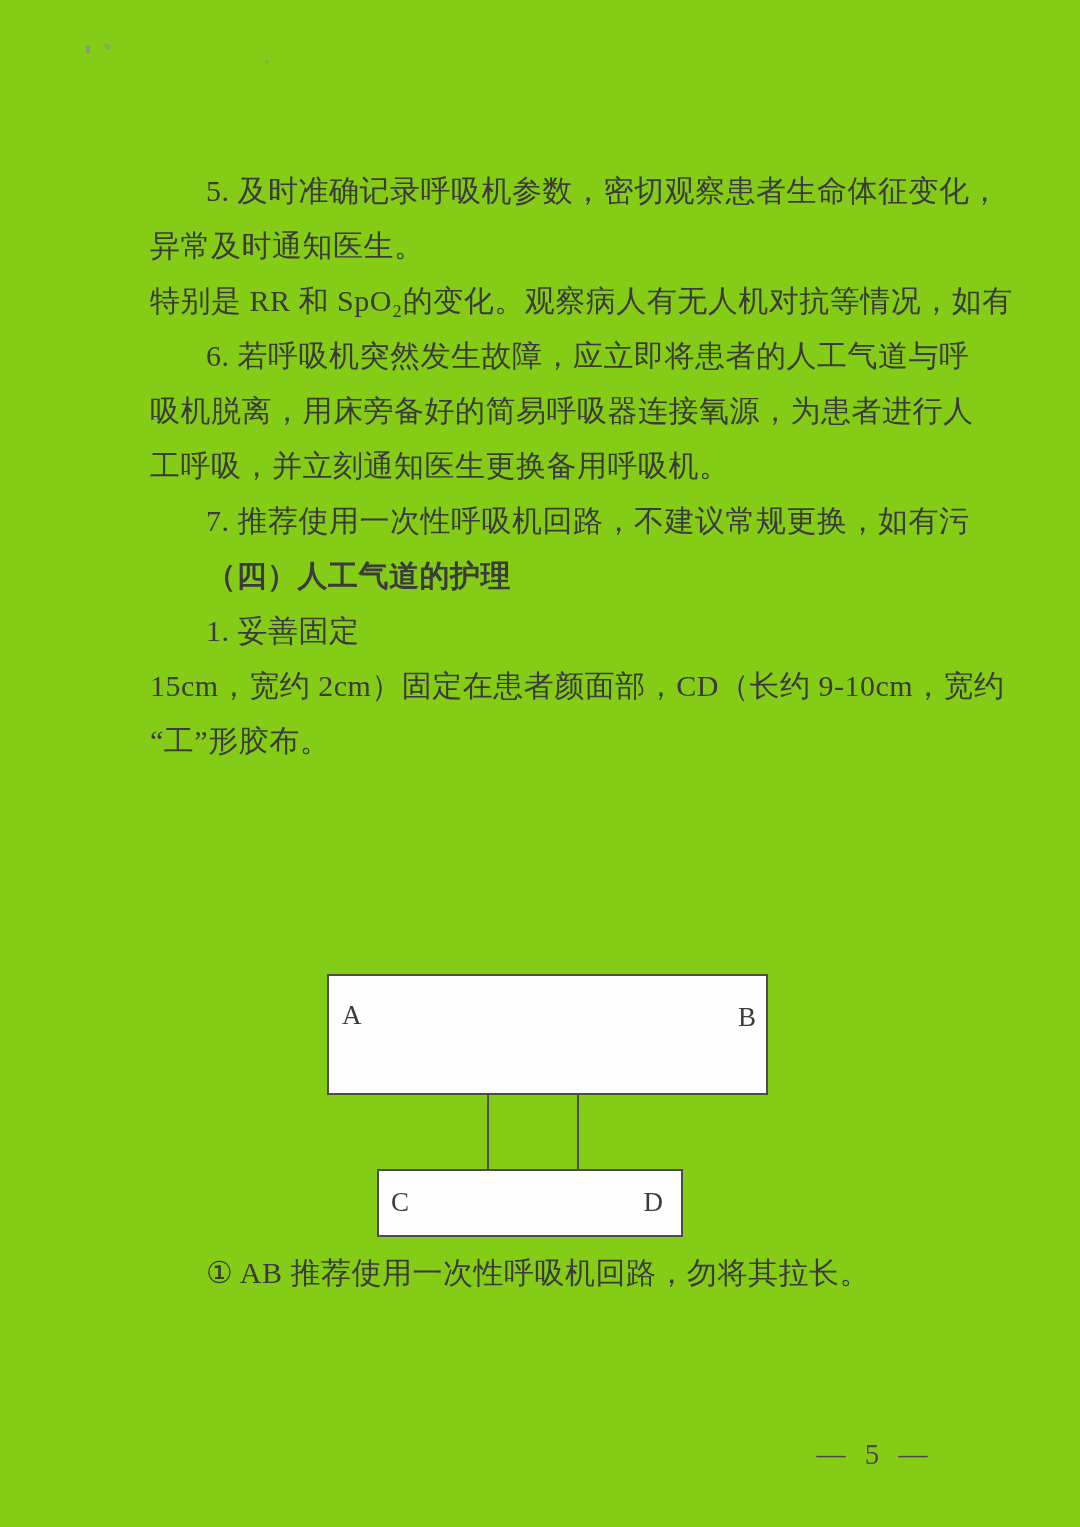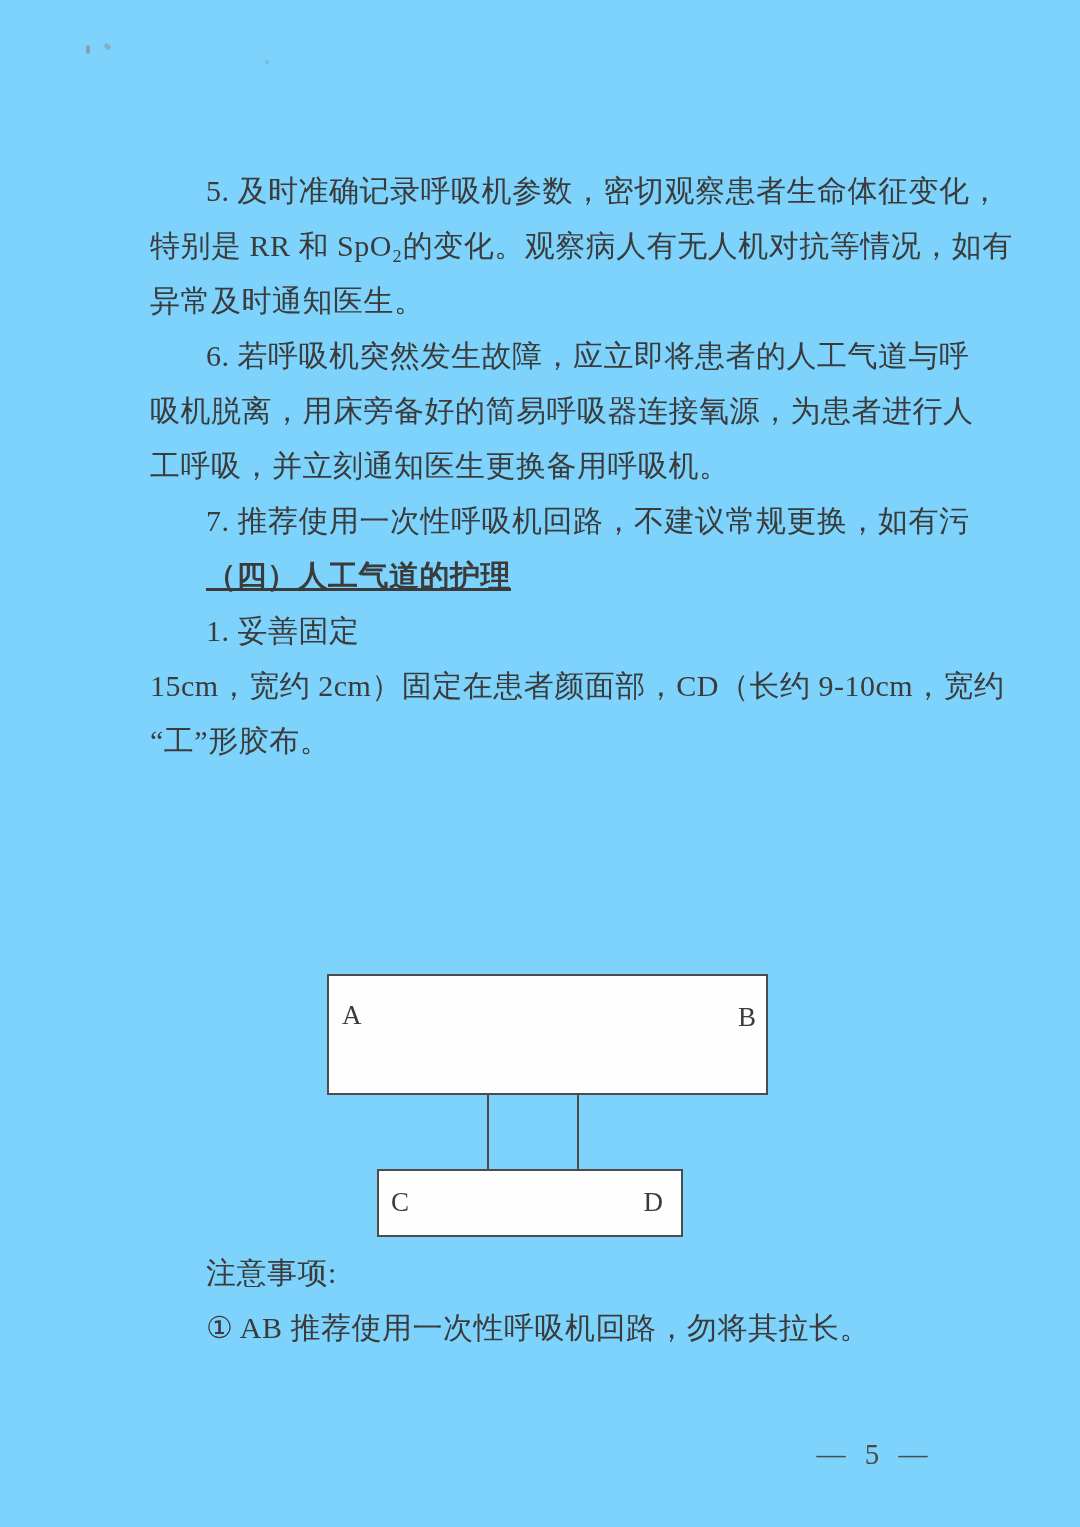--- a/index.html
+++ b/index.html
@@ -4,21 +4,21 @@
 <style>
   html, body {
     margin: 0;
     padding: 0;
     background: #e8e8e8;
   }
   .page {
     position: relative;
     width: 1080px;
     height: 1527px;
-    background: #7dd3fc;
+    background: #84cc16;
     overflow: hidden;
     font-family: "Liberation Serif", "DejaVu Serif", serif;
     color: #3b3b3b;
   }
   
   .speck {
     position: absolute;
     background: #8a8a8a;
     opacity: 0.7;
   }
@@ -34,21 +34,21 @@
     width: 814px;
   }
   .line {
     height: 55px;
     line-height: 55px;
     font-size: 30px;
     white-space: nowrap;
     letter-spacing: 0.5px;
   }
   .indent { padding-left: 56px; }
-  .bold   { font-weight: bold; text-decoration: underline; }
+  .bold   { font-weight: bold; }
 
   
   .diagram-title {
     position: absolute;
     left: 327px;
     top: 982px;
     width: 441px;
     height: 42px;
     line-height: 42px;
     text-align: center;
@@ -108,22 +108,22 @@
 <body>
 
 <div class="page">
 
   <span class="speck s1"></span>
   <span class="speck s2"></span>
   <span class="speck s3"></span>
 
   <div class="textblock">
     <div class="line indent">5. 及时准确记录呼吸机参数，密切观察患者生命体征变化，</div>
+    <div class="line">异常及时通知医生。</div>
     <div class="line">特别是 RR 和 SpO₂的变化。观察病人有无人机对抗等情况，如有</div>
-    <div class="line">异常及时通知医生。</div>
     <div class="line indent">6. 若呼吸机突然发生故障，应立即将患者的人工气道与呼</div>
     <div class="line">吸机脱离，用床旁备好的简易呼吸器连接氧源，为患者进行人</div>
     <div class="line">工呼吸，并立刻通知医生更换备用呼吸机。</div>
     <div class="line indent">7. 推荐使用一次性呼吸机回路，不建议常规更换，如有污</div>
     <div class="line indent bold">（四）人工气道的护理</div>
     <div class="line indent">1. 妥善固定</div>
     <div class="line">15cm，宽约 2cm）固定在患者颜面部，CD（长约 9-10cm，宽约</div>
     <div class="line">“工”形胶布。</div>
   </div>
 
@@ -136,19 +136,18 @@
 
   <div class="neck-line neck-left"></div>
   <div class="neck-line neck-right"></div>
 
   <div class="rect rect-bottom">
     <span class="corner-label label-c">C</span>
     <span class="corner-label label-d">D</span>
   </div>
 
   <div class="notesblock">
-    <div class="line indent">注意事项:</div>
     <div class="line indent">① AB 推荐使用一次性呼吸机回路，勿将其拉长。</div>
   </div>
 
   <div class="footer">— 5 —</div>
 
 </div>
 
 </body></html>

